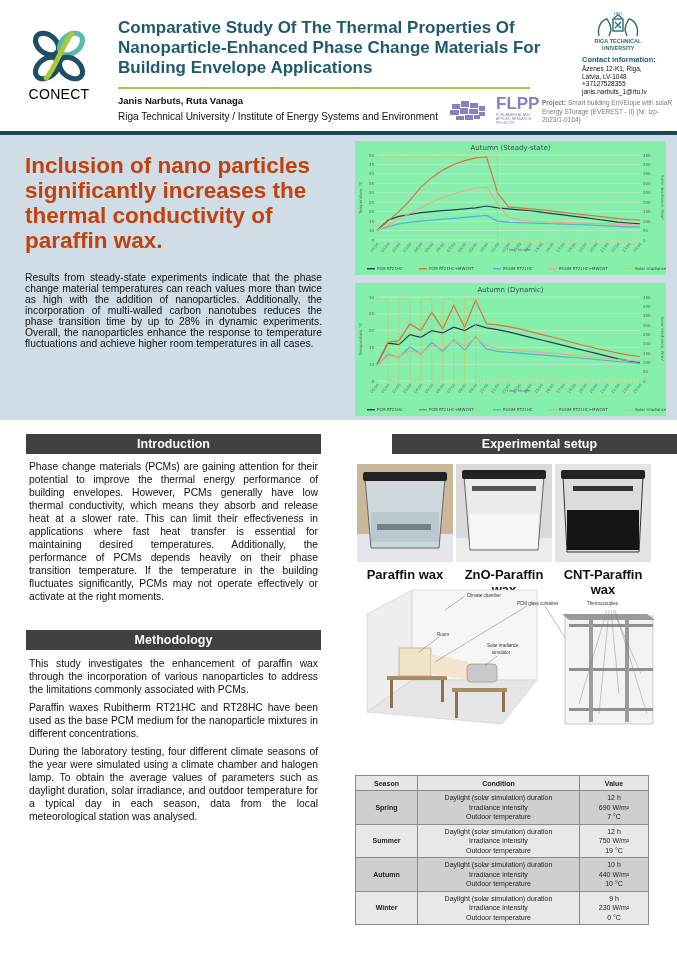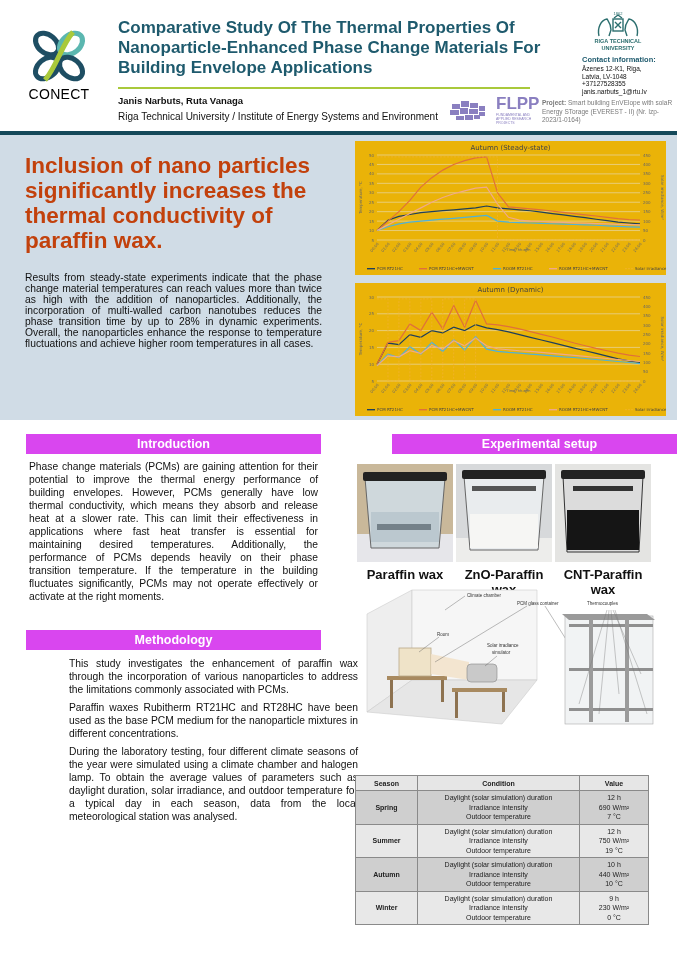--- a/index.html
+++ b/index.html
@@ -25,27 +25,27 @@
   .rtu-name { position: absolute; left: 580px; top: 38px; width: 76px; text-align: center; font-size: 5.5px; line-height: 7px; font-weight: bold; color: #2b6e6e; }
   .contact-h { position: absolute; left: 582px; top: 55px; font-size: 7.5px; font-weight: bold; color: #1e5a6d; }
   .contact-body { position: absolute; left: 582px; top: 65px; font-size: 6.5px; line-height: 7.6px; color: #111; }
   .header-bar { position: absolute; left: 0; top: 131px; width: 677px; height: 4px; background: #14495a; }
 
   
   .band { position: absolute; left: 0; top: 135px; width: 677px; height: 285px; background: #d0dce6; }
   .headline { position: absolute; left: 25px; top: 153px; width: 310px; font-size: 22.5px; font-weight: bold; color: #c2410c; line-height: 25px; }
   .summary { position: absolute; left: 25px; top: 272px; width: 297px; font-size: 10.3px; line-height: 11px; text-align: justify; color: #111; }
 
-  .chart-box { position: absolute; background: #eab308; text-align: center; }
+  .chart-box { position: absolute; background: #86efac; text-align: center; }
   .chart-box svg { display: block; }
   .chart1 { left: 355px; top: 141px; width: 311px; height: 134px; }
   .chart2 { left: 355px; top: 283px; width: 311px; height: 133px; }
 
   
-  .sec-head { position: absolute; height: 20px; background: #d946ef; color: #fff; font-size: 12.5px; font-weight: bold; text-align: center; line-height: 20px; }
+  .sec-head { position: absolute; height: 20px; background: #404040; color: #fff; font-size: 12.5px; font-weight: bold; text-align: center; line-height: 20px; }
   .body-text { position: absolute; font-size: 10.3px; line-height: 13px; text-align: justify; color: #111; }
   .body-text p { margin-bottom: 5px; }
 
   .photos { position: absolute; left: 357px; top: 464px; width: 294px; height: 98px; }
   .photo { position: absolute; top: 0; width: 96px; height: 98px; overflow: hidden; }
   .photo-cap { position: absolute; top: 567px; width: 96px; text-align: center; font-size: 13px; font-weight: bold; color: #111; }
   .diagram { position: absolute; left: 357px; top: 584px; width: 300px; height: 145px; }
 
   .cond-table { position: absolute; left: 355px; top: 775px; width: 294px; border-collapse: collapse; font-size: 7px; color: #222; }
   .cond-table th, .cond-table td { border: 1px solid #8a8a8a; text-align: center; vertical-align: middle; }
@@ -275,21 +275,21 @@
       <text x="204" y="128" font-size="4" fill="#444" font-family="DejaVu Sans, sans-serif">ROOM RT21HC+MWCNT</text>
       <line x1="270" x2="278" y1="126.7" y2="126.7" stroke="#f2b230" stroke-width="0.8" stroke-dasharray="2,1"></line>
       <text x="280" y="128" font-size="4" fill="#444" font-family="DejaVu Sans, sans-serif">Solar irradiance</text>
     </svg>
 </div>
 
 <div class="sec-head" style="left:26px; top:434px; width:295px;">Introduction</div>
 <div class="body-text" style="left:29px; top:460px; width:289px;">Phase change materials (PCMs) are gaining attention for their potential to improve the thermal energy performance of building envelopes. However, PCMs generally have low thermal conductivity, which means they absorb and release heat at a slower rate. This can limit their effectiveness in applications where fast heat transfer is essential for maintaining desired temperatures. Additionally, the performance of PCMs depends heavily on their phase transition temperature. If the temperature in the building fluctuates significantly, PCMs may not operate effectively or activate at the right moments.</div>
 
 <div class="sec-head" style="left:26px; top:630px; width:295px;">Methodology</div>
-<div class="body-text" style="left:29px; top:657px; width:289px;margin-left:40px;">
+<div class="body-text" style="left:29px; top:657px; width:289px;">
   <p>This study investigates the enhancement of paraffin wax through the incorporation of various nanoparticles to address the limitations commonly associated with PCMs.</p>
   <p>Paraffin waxes Rubitherm RT21HC and RT28HC have been used as the base PCM medium for the nanoparticle mixtures in different concentrations.</p>
   <p>During the laboratory testing, four different climate seasons of the year were simulated using a climate chamber and halogen lamp. To obtain the average values of parameters such as daylight duration, solar irradiance, and outdoor temperature for a typical day in each season, data from the local meteorological station was analysed.</p>
 </div>
 
 <div class="sec-head" style="left:356px; top:434px; width:295px;margin-left:36px;">Experimental setup</div>
 
 <div class="photos">
   <div class="photo" style="left:0; background:#b7a890;">
     <svg width="96" height="98" viewBox="0 0 96 98">

